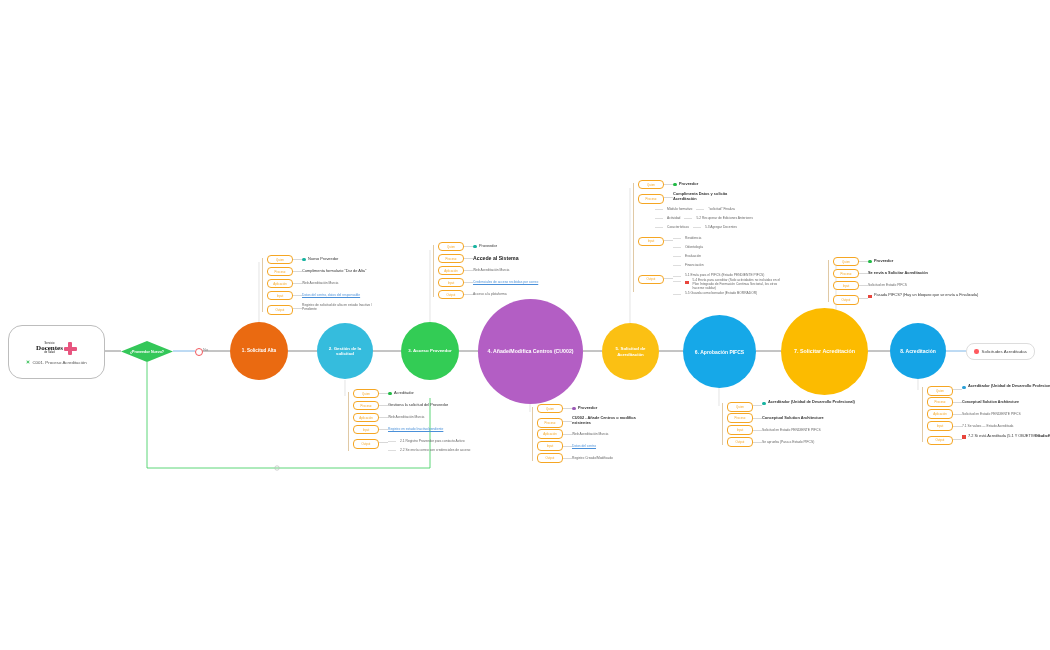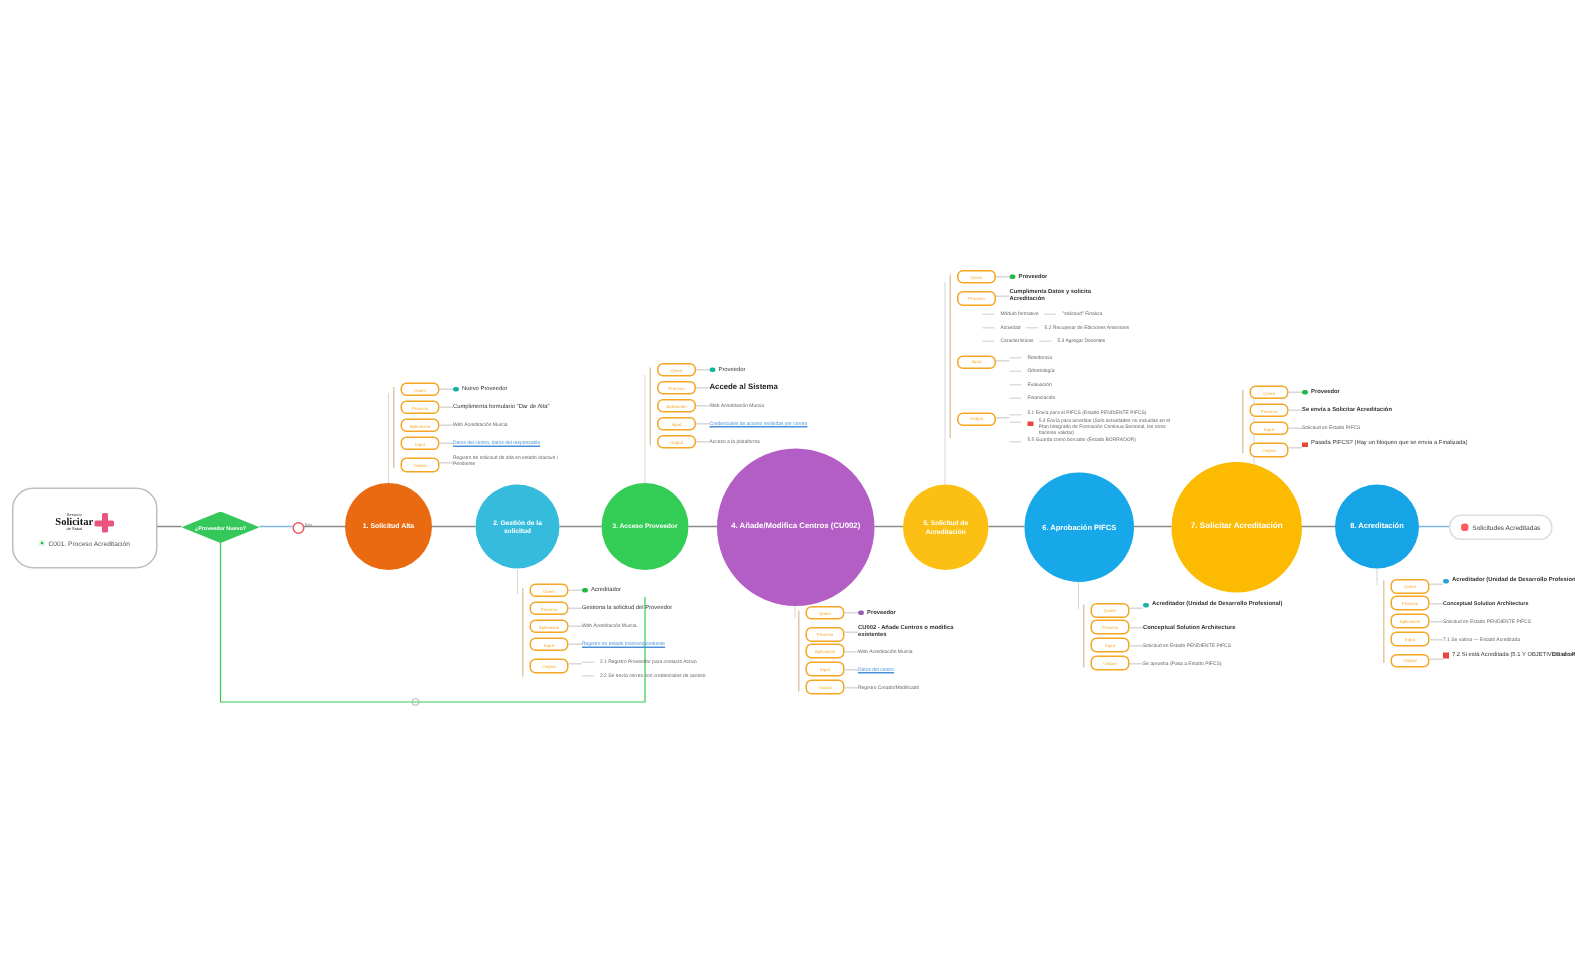--- a/index.html
+++ b/index.html
@@ -131,21 +131,21 @@
     <line x1="630" y1="323" x2="630" y2="188" stroke="#d8d8d8" stroke-width="0.7"></line>
     <line x1="719" y1="383" x2="719" y2="406" stroke="#d8d8d8" stroke-width="0.7"></line>
     <line x1="836" y1="320" x2="836" y2="264" stroke="#d8d8d8" stroke-width="0.7"></line>
     <line x1="918" y1="379" x2="918" y2="390" stroke="#d8d8d8" stroke-width="0.7"></line>
   </svg>
 
   <div class="root-node">
     <div class="logo-wrap">
       <div class="logo-text">
         <span class="l1">Servicio</span>
-        <span class="l2">Solicitar</span>
+        <span class="l2">Docentes</span>
         <span class="l3">de Salud</span>
       </div>
       <div class="cross"></div>
     </div>
     <div class="root-label">
       <div class="dot-green"></div>
       <div class="txt">C001. Proceso Acreditación</div>
     </div>
   </div>
 

